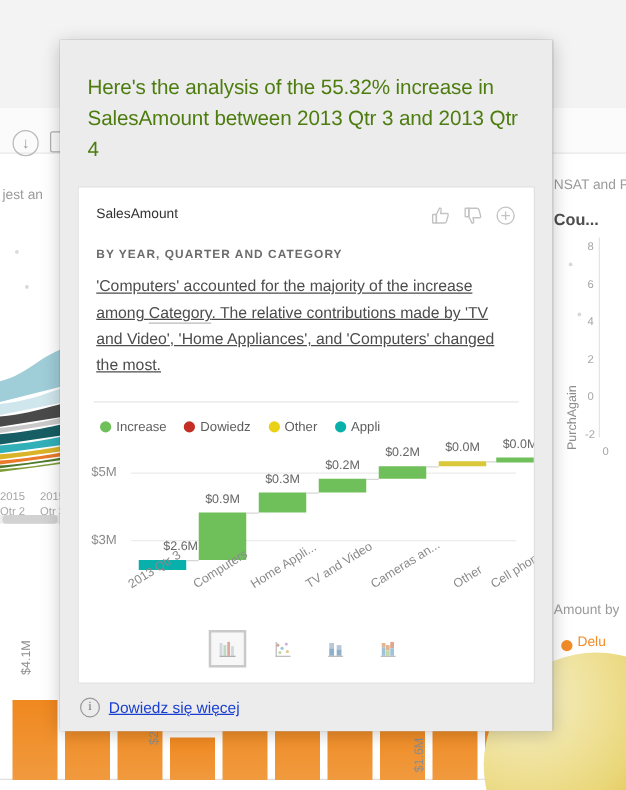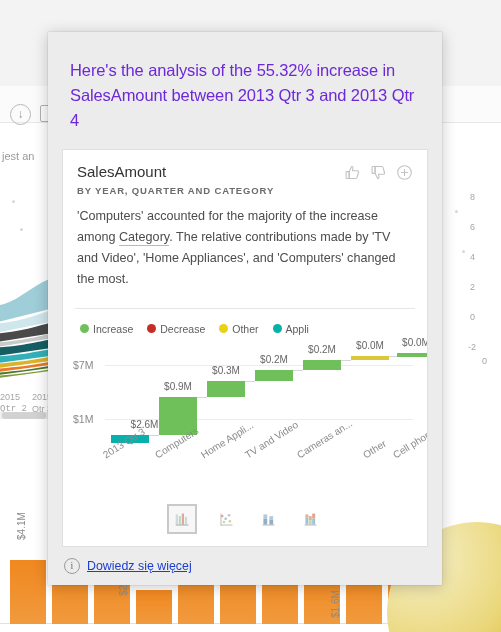--- a/index.html
+++ b/index.html
@@ -158,21 +158,21 @@
     top: 32px;
     width: 394px;
     height: 553px;
     background: #ececec;
     box-shadow: 0 2px 14px rgba(0,0,0,0.22), 0 0 1px rgba(0,0,0,0.3);
     display: flex;
     flex-direction: column;
   }
   .dialog-headline {
     padding: 26px 24px 16px 22px;
-    color: #6d28d9;
+    color: #4d7c0f;
     font-size: 16.5px;
     line-height: 25px;
     letter-spacing: -0.1px;
   }
 
   .insight-card {
     margin: 0 14px;
     background: #ffffff;
     border: 1px solid #e0e0e0;
     flex: 1;
@@ -184,43 +184,44 @@
     display: flex;
     align-items: flex-start;
     padding: 12px 14px 0 14px;
   }
   .card-titles {
     flex: 1;
     min-width: 0;
   }
   .card-title {
     color: #333333;
-    font-size: 15px;
+    font-size: 11px;
     line-height: 19px;
   }
   .card-subtitle {
     color: #6b6b6b;
     font-size: 9.5px;
     letter-spacing: 0.85px;
-    margin-top: 4px;
+    margin-top: 17px;
     font-weight: bold;
   }
   .card-actions {
     display: flex;
     align-items: center;
     gap: 9px;
     padding-top: 2px;
   }
   .card-actions svg { display: block; }
 
   .card-body-text {
     padding: 10px 24px 0 14px;
     color: #4c4c4c;
     font-size: 12.6px;
     line-height: 21px;
+    text-decoration: underline;
   }
   .field-link {
     border-bottom: 1px solid #b9b9b9;
     padding-bottom: 1px;
     cursor: pointer;
   }
 
   .card-divider {
     height: 1px;
     background: #e6e6e6;
@@ -359,28 +360,37 @@
     <path d="M0,108 C40,106 62,98 82,95 L170,86 L170,97 C130,100 110,103 82,105 L0,117 Z" fill="#165e63"></path>
     <path d="M0,117 C40,115 62,108 82,105 L170,97 L170,106 C130,109 110,111 82,113 L0,124 Z" fill="#32b0b8"></path>
     <path d="M0,124 C40,122 62,116 82,113 L170,106 L170,112 C130,115 110,117 82,118 L0,129 Z" fill="#d9b429"></path>
     <path d="M0,129 C40,127 62,121 82,118 L170,112 L170,117 C130,119 110,121 82,122 L0,133 Z" fill="#e87a2a"></path>
     <path d="M0,133 C40,131 62,125 82,122 L170,117 L170,121 C130,123 110,124 82,125 L0,136 Z" fill="#4d7a2a"></path>
     <path d="M0,136 C40,134 62,129 82,125 L170,121 L170,124 C130,126 110,127 82,128 L0,139 Z" fill="#7f9e3a"></path>
   </svg>
 
   <div class="bg-text small" style="left:0px; top:392px;">2015</div>
   <div class="bg-text small" style="left:32px; top:392px;">2015</div>
-  <div class="bg-text small" style="left:0px; top:404px;font-family:Liberation Mono, monospace;">Qtr 2</div>
+  <div class="bg-text small" style="left:0px; top:404px;">Qtr 2</div>
   <div class="bg-text small" style="left:32px; top:404px;">Qtr 3</div>
 
   <div class="bg-scroll-track"></div>
   <div class="bg-scrollbar"></div>
 
   <div class="bg-rot-label" style="left:16px; top:540px;">$4.1M</div>
 
+  <div class="bg-right-panel">
+    <div class="bg-text" style="left:4px; top:12px;">NSAT and P</div>
+    <div class="bg-text dark" style="left:4px; top:38px;">Cou...</div>
+    <div class="bg-rot-label" style="left:14px; top:230px;">PurchAgain</div>
+    <div class="bg-text" style="left:4px; top:352px;">Amount by</div>
+    <div class="bg-legend-dot" style="left:10px; top:382px;"></div>
+    <div class="bg-text" style="left:23px; top:378px; color:#f28c28;">Delu</div>
+    <div class="bg-vline" style="left:40px; top:60px; height:160px;"></div>
+  </div>
 
   <div class="bg-text small" style="left:470px; top:192px;">8</div>
   <div class="bg-text small" style="left:470px; top:222px;">6</div>
   <div class="bg-text small" style="left:470px; top:252px;">4</div>
   <div class="bg-text small" style="left:470px; top:282px;">2</div>
   <div class="bg-text small" style="left:470px; top:312px;">0</div>
   <div class="bg-text small" style="left:468px; top:342px;">-2</div>
   <div class="bg-text small" style="left:482px; top:356px;">0</div>
 
   <div class="bg-bars">
@@ -445,38 +455,38 @@
 
     <div class="card-divider"></div>
 
     <div class="chart-legend">
       <div class="legend-item">
         <span class="legend-swatch" style="background:#6fc05a"></span>
         <span>Increase</span>
       </div>
       <div class="legend-item">
         <span class="legend-swatch" style="background:#c52e24"></span>
-        <span>Decrease</span>
+        <span>Dowiedz</span>
       </div>
       <div class="legend-item">
         <span class="legend-swatch" style="background:#e8d117"></span>
         <span>Other</span>
       </div>
       <div class="legend-item">
         <span class="legend-swatch" style="background:#08b0ab"></span>
         <span>Appli</span>
       </div>
     </div>
 
     <div class="chart-area">
 
       <div class="grid-line" style="top:22px;"></div>
-      <div class="y-label" style="top:22px;">$7M</div>
+      <div class="y-label" style="top:22px;">$5M</div>
       <div class="grid-line" style="top:76px;"></div>
-      <div class="y-label" style="top:76px;">$1M</div>
+      <div class="y-label" style="top:76px;">$3M</div>
 
       <div class="wf-bar" style="left:38px; top:92px; width:38px; height:8px; background:#08b0ab;"></div>
       <div class="wf-label" style="left:57px; top:76px;padding-left:29px;">$2.6M</div>
       <div class="wf-connector" style="left:76px; top:92px; width:10px;"></div>
 
       <div class="wf-bar" style="left:86px; top:54px; width:38px; height:38px; background:#6fc05a;"></div>
       <div class="wf-label" style="left:105px; top:38px;">$0.9M</div>
       <div class="wf-connector" style="left:124px; top:54px; width:10px;"></div>
 
       <div class="wf-bar" style="left:134px; top:38px; width:38px; height:16px; background:#6fc05a;"></div>

